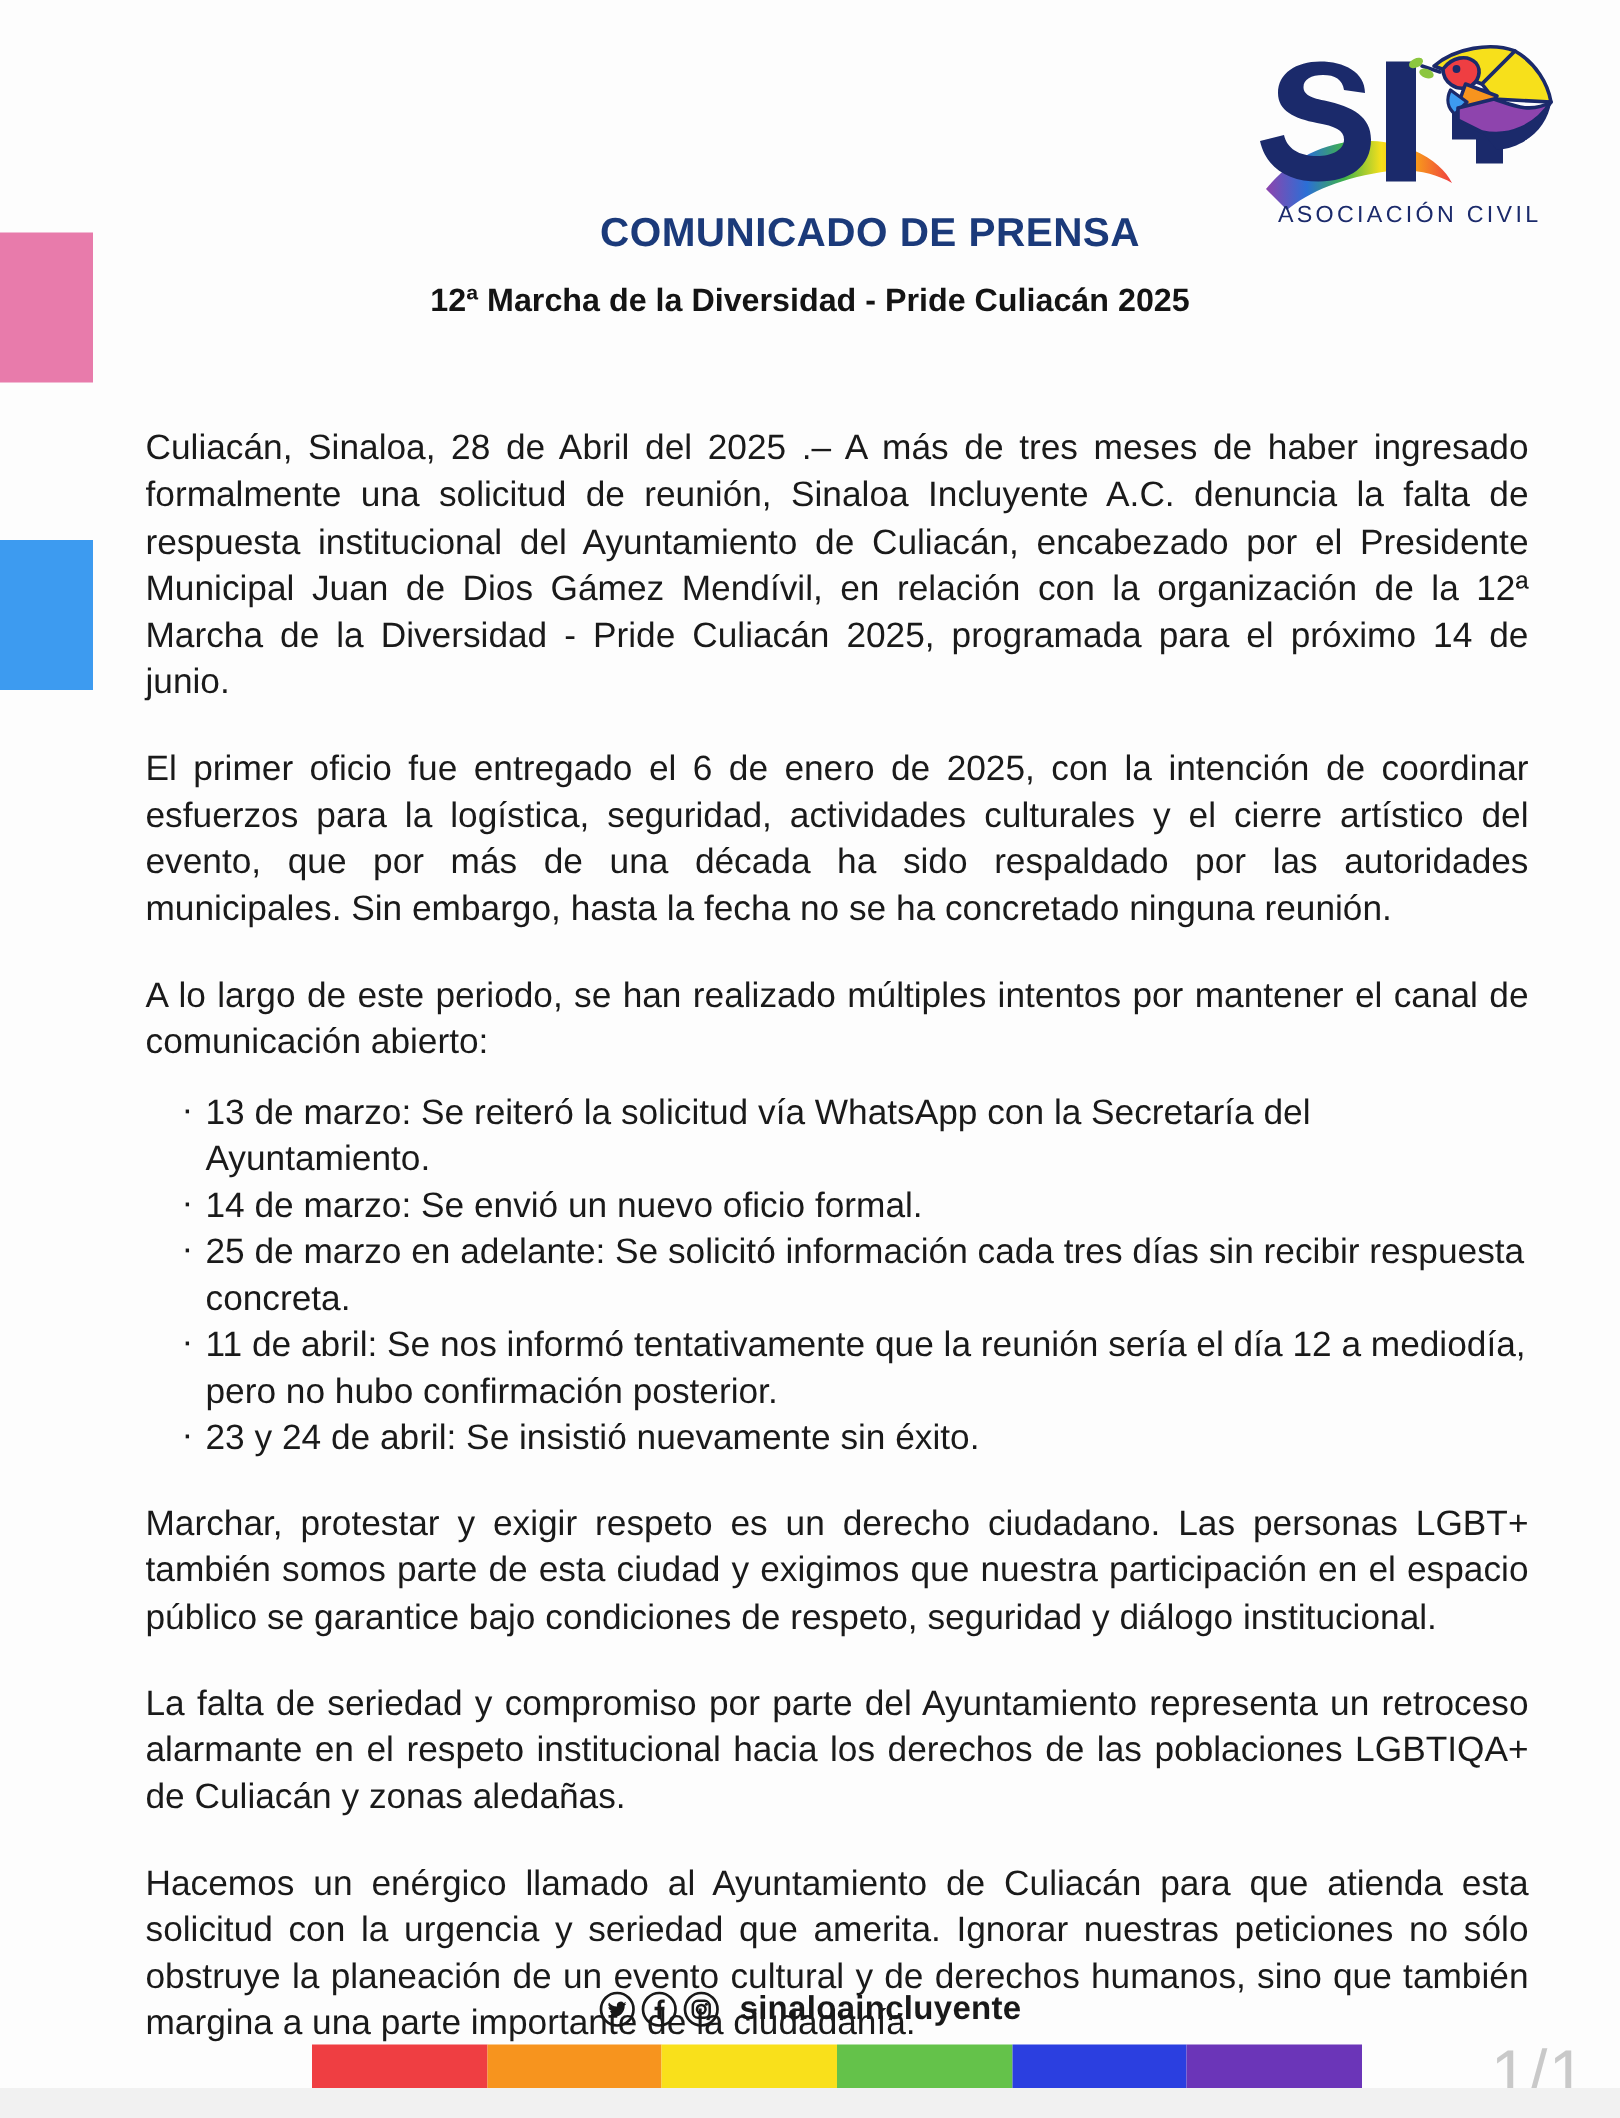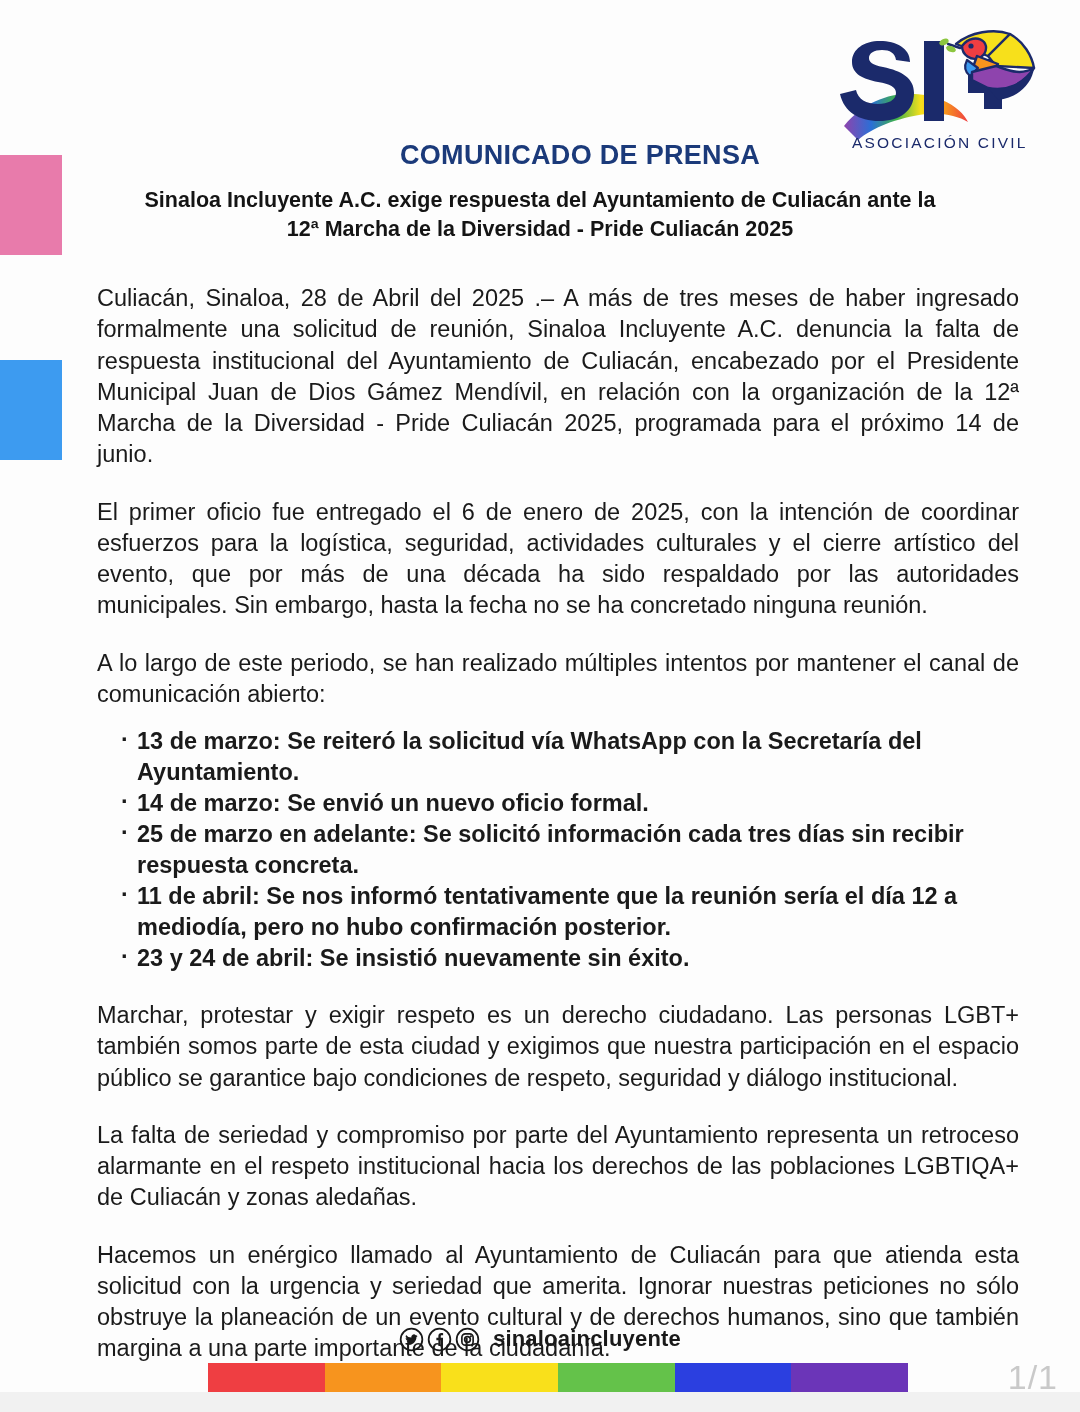--- a/index.html
+++ b/index.html
@@ -85,21 +85,20 @@
     list-style: none;
     margin: 0 0 26px 0;
     padding: 0 0 0 24px;
   }
   ul.bullets li {
     position: relative;
     padding-left: 16px;
     font-size: 23.5px;
     line-height: 1.32;
     margin-bottom: 0px;
-    font-weight: bold;
   }
   ul.bullets li::before {
     content: "·";
     position: absolute;
     left: 0;
     top: -2px;
     font-size: 23.5px;
     line-height: 1.32;
   }
 
@@ -131,21 +130,21 @@
     width: 700px;
     height: 29px;
     display: flex;
   }
   .rainbow span { flex: 1 1 0; height: 100%; }
 
   .page-indicator {
     position: absolute;
     right: 22px;
     top: 1358px;
-    font-size: 34px;
+    font-size: 44px;
     color: #c9c9c9;
     letter-spacing: 1px;
   }
   .bottom-strip {
     position: absolute;
     left: 0;
     bottom: 0;
     width: 1080px;
     height: 20px;
     background: #f1f1f1;
@@ -197,21 +196,20 @@
         <ellipse cx="113" cy="27" rx="5" ry="3" transform="rotate(20 113 27)" fill="#8cc63f"></ellipse>
       </g>
 
       <text x="14" y="126" font-family="'Liberation Sans', sans-serif" font-size="15.5" letter-spacing="2.2" fill="#1b2a6b">ASOCIACIÓN CIVIL</text>
     </svg>
   </div>
 
   <div class="kicker" style="color: rgb(27, 58, 122); margin-left: 40px;">COMUNICADO DE PRENSA</div>
 
   <div class="headline">
-    <div>Sinaloa Incluyente A.C. exige respuesta del Ayuntamiento de Culiacán ante la</div>
     <div>12ª Marcha de la Diversidad - Pride Culiacán 2025</div>
   </div>
 
   <div class="body-area">
 
     <p class="para">Culiacán, Sinaloa, 28 de Abril del 2025 .– A más de tres meses de haber ingresado formalmente una solicitud de reunión, Sinaloa Incluyente A.C. denuncia la falta de respuesta institucional del Ayuntamiento de Culiacán, encabezado por el Presidente Municipal Juan de Dios Gámez Mendívil, en relación con la organización de la 12ª Marcha de la Diversidad - Pride Culiacán 2025, programada para el próximo 14 de junio.</p>
     <p class="para">El primer oficio fue entregado el 6 de enero de 2025, con la intención de coordinar esfuerzos para la logística, seguridad, actividades culturales y el cierre artístico del evento, que por más de una década ha sido respaldado por las autoridades municipales. Sin embargo, hasta la fecha no se ha concretado ninguna reunión.</p>
 
     <p class="lead-in">A lo largo de este periodo, se han realizado múltiples intentos por mantener el canal de comunicación abierto:</p>
 

